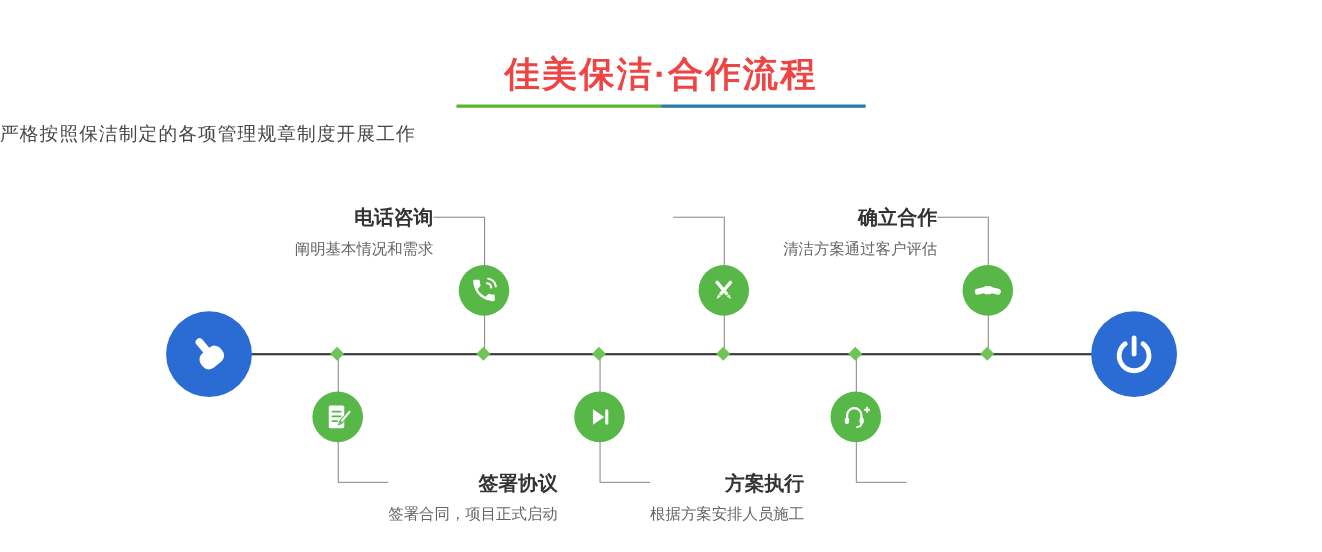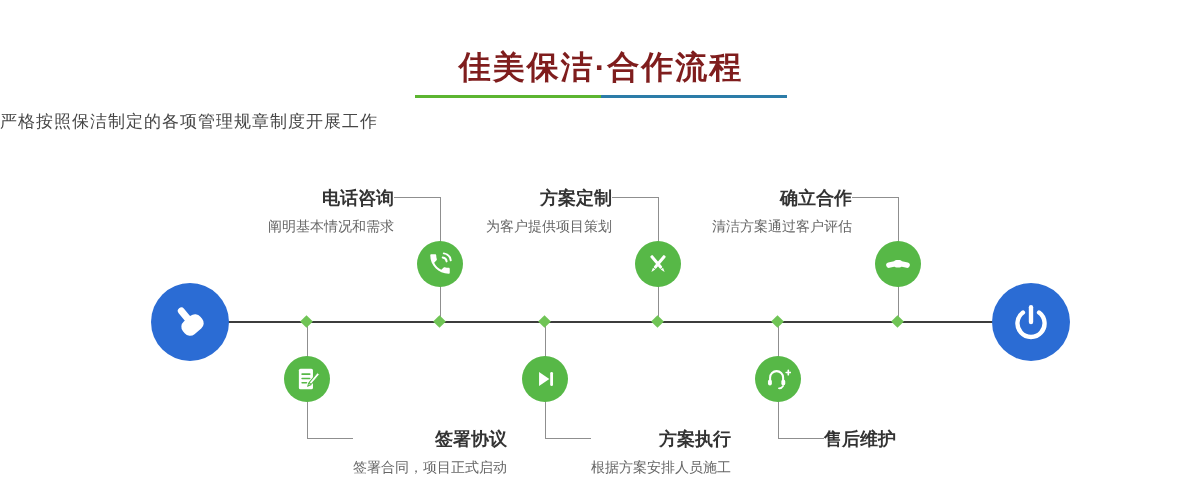--- a/index.html
+++ b/index.html
@@ -3,21 +3,21 @@
 <meta charset="utf-8">
 <style>
   html,body { margin:0; padding:0; background:#fff; }
   .canvas {
     position:relative; width:1202px; height:502px; background:#ffffff;
     font-family:"Liberation Sans","DejaVu Sans",sans-serif; overflow:hidden;
   }
   
   .page-title {
     position:absolute; top:46px; left:0; width:100%; text-align:center;
-    font-size:32px; font-weight:bold; color:#7f1d1d; letter-spacing:2px;
+    font-size:32px; font-weight:bold; color:#ef4444; letter-spacing:2px;
   }
   .divider { position:absolute; top:95px; left:50%; transform:translateX(-50%);
     width:372px; height:3px; display:flex; }
   .divider .seg-g { flex:1; background:#5cb531; }
   .divider .seg-b { flex:1; background:#2c7ca8; }
   .subtitle {
     position:absolute; top:110px; left:0; width:100%; text-align:left;
     font-size:17px; color:#474747; letter-spacing:1px;
   }
   
@@ -165,34 +165,29 @@
       <rect x="17.6" y="12.5" width="4.2" height="6.5" rx="2.1" fill="#fff"></rect>
       <path fill="none" stroke="#fff" stroke-width="1.8" stroke-linecap="round" d="M19.5 19.5a5 5 0 0 1-4.5 2.5"></path>
       <path fill="none" stroke="#fff" stroke-width="1.8" stroke-linecap="round" d="M22.8 5h4.6M25.1 2.7v4.6"></path>
     </svg>
   </div>
 
   <div class="step step-top st-1">
     <div class="step-label">电话咨询</div>
     <div class="step-desc">阐明基本情况和需求</div>
   </div>
-  <div class="step step-top st-2">
-    <div class="step-label">方案定制</div>
-    <div class="step-desc">为客户提供项目策划</div>
-  </div>
   <div class="step step-top st-3">
     <div class="step-label">确立合作</div>
     <div class="step-desc">清洁方案通过客户评估</div>
   </div>
 
   <div class="step step-bottom sb-1">
     <div class="step-label">签署协议</div>
     <div class="step-desc">签署合同，项目正式启动</div>
   </div>
   <div class="step step-bottom sb-2">
     <div class="step-label">方案执行</div>
     <div class="step-desc">根据方案安排人员施工</div>
   </div>
   <div class="step step-bottom sb-3">
-    <div class="step-label">售后维护</div>
   </div>
 
 </div>
 
 </body></html>

